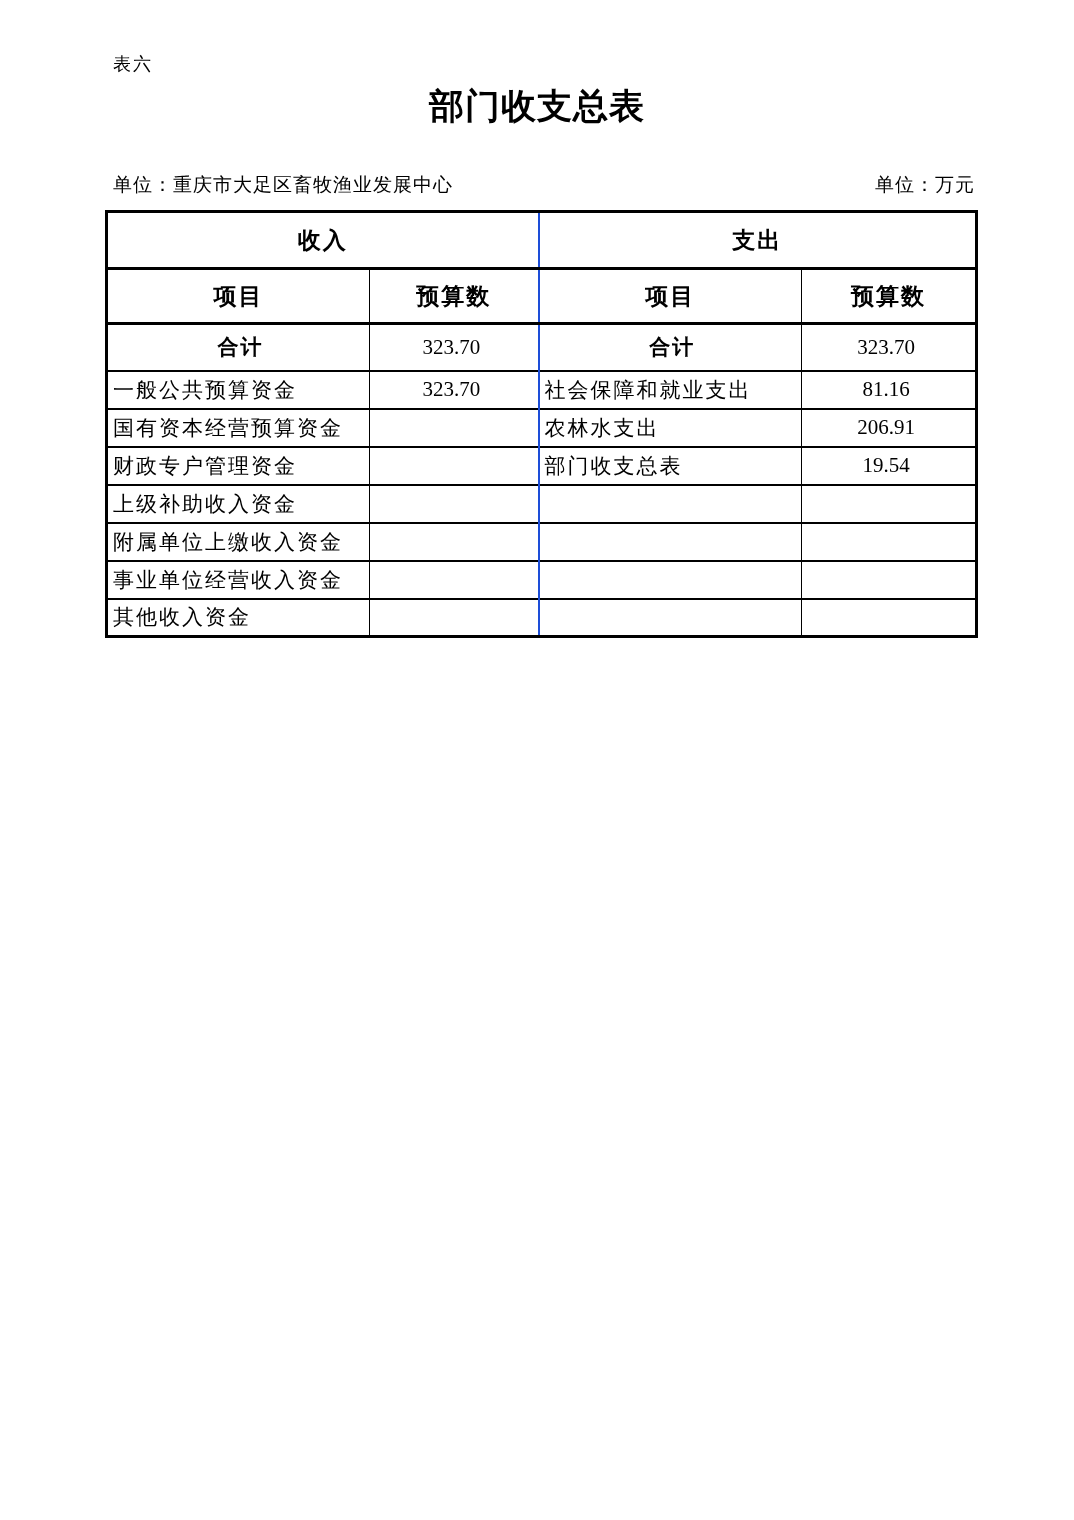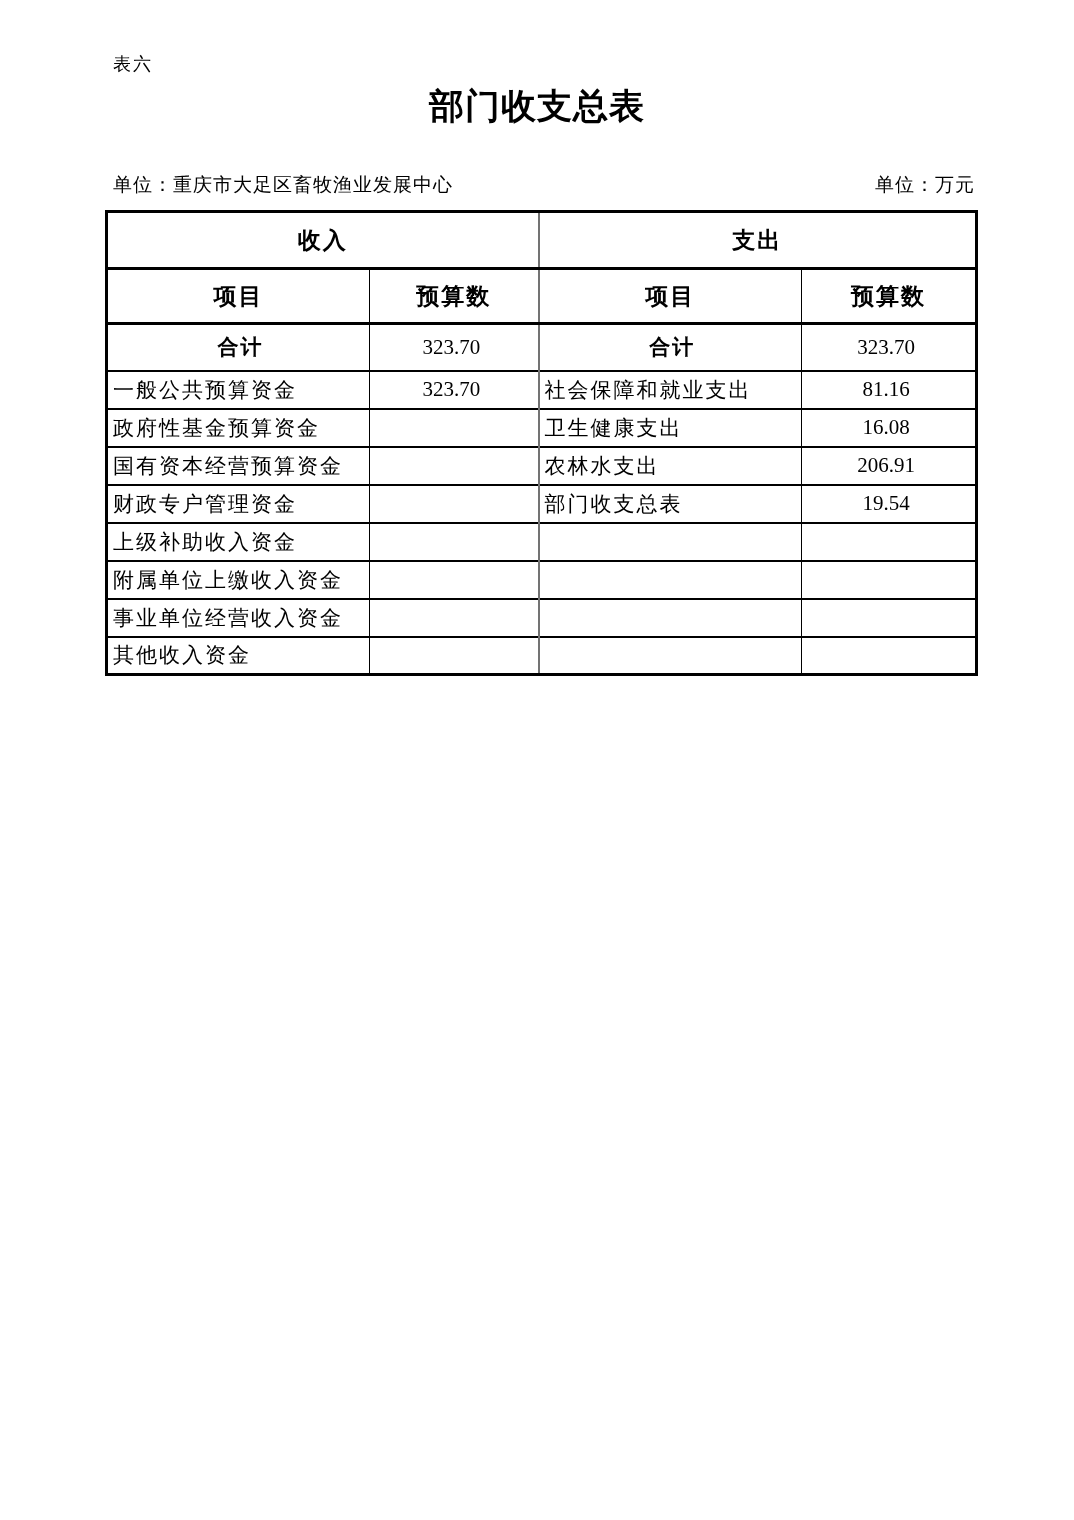--- a/index.html
+++ b/index.html
@@ -57,21 +57,21 @@
   td.num {
     text-align: center; padding-right: 5px;
     font-size: 21px; letter-spacing: 0;
     font-family: "Liberation Serif", serif;
   }
   tr.total-row td.item {
     text-align: center; padding-left: 4px;
     font-family: "Liberation Sans", sans-serif;
     font-weight: bold; font-size: 21px;
   }
-  td.mid, th.mid { border-left: 2px solid #737373; }
+  td.mid, th.mid { border-left: 2px solid #1d4ed8; }
 </style>
 </head>
 <body>
 
 <div class="table-label">表六</div>
 
 <h1 class="doc-title">部门收支总表</h1>
 
 <div class="unit-row">
   <span>单位：重庆市大足区畜牧渔业发展中心</span>
@@ -105,26 +105,20 @@
       <td class="num">323.70</td>
     </tr>
 
   <tr>
     <td class="item">一般公共预算资金</td>
     <td class="num">323.70</td>
     <td class="item mid">社会保障和就业支出</td>
     <td class="num">81.16</td>
   </tr>
 
-  <tr>
-    <td class="item">政府性基金预算资金</td>
-    <td class="num"></td>
-    <td class="item mid">卫生健康支出</td>
-    <td class="num">16.08</td>
-  </tr>
 
   <tr>
     <td class="item">国有资本经营预算资金</td>
     <td class="num"></td>
     <td class="item mid">农林水支出</td>
     <td class="num">206.91</td>
   </tr>
 
   <tr>
     <td class="item">财政专户管理资金</td>

